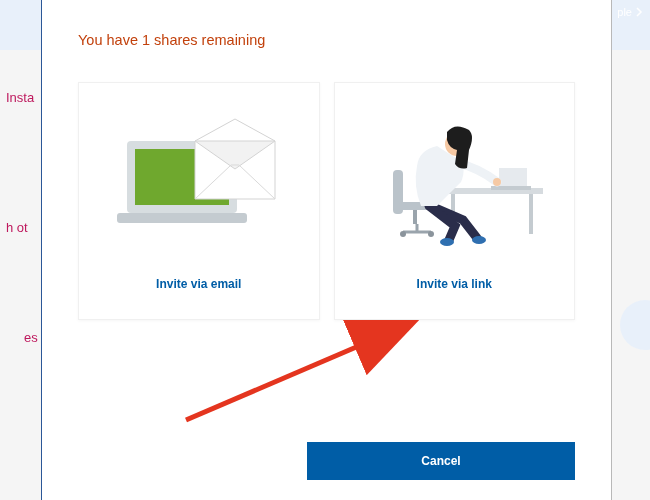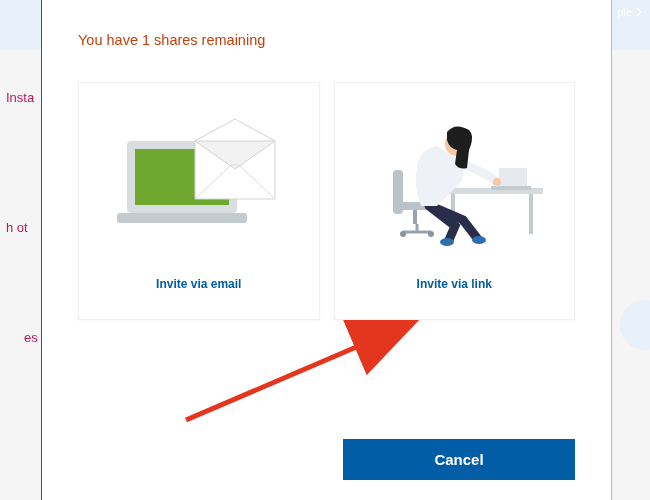--- a/index.html
+++ b/index.html
@@ -97,24 +97,24 @@
   }
   .footer {
     margin-top: auto;
     display: flex;
     justify-content: flex-end;
   }
   .cancel-btn {
     background: #005da6;
     color: #fff;
     border: none;
-    font-size: 15px;
+    font-size: 12px;
     font-weight: 700;
     padding: 12px 4px;
-    width: 232px;
+    width: 268px;
     cursor: pointer;
   }
   .arrow-annot {
     position: absolute;
     pointer-events: none;
     z-index: 50;
   }
 </style>
 </head>
 <body>

